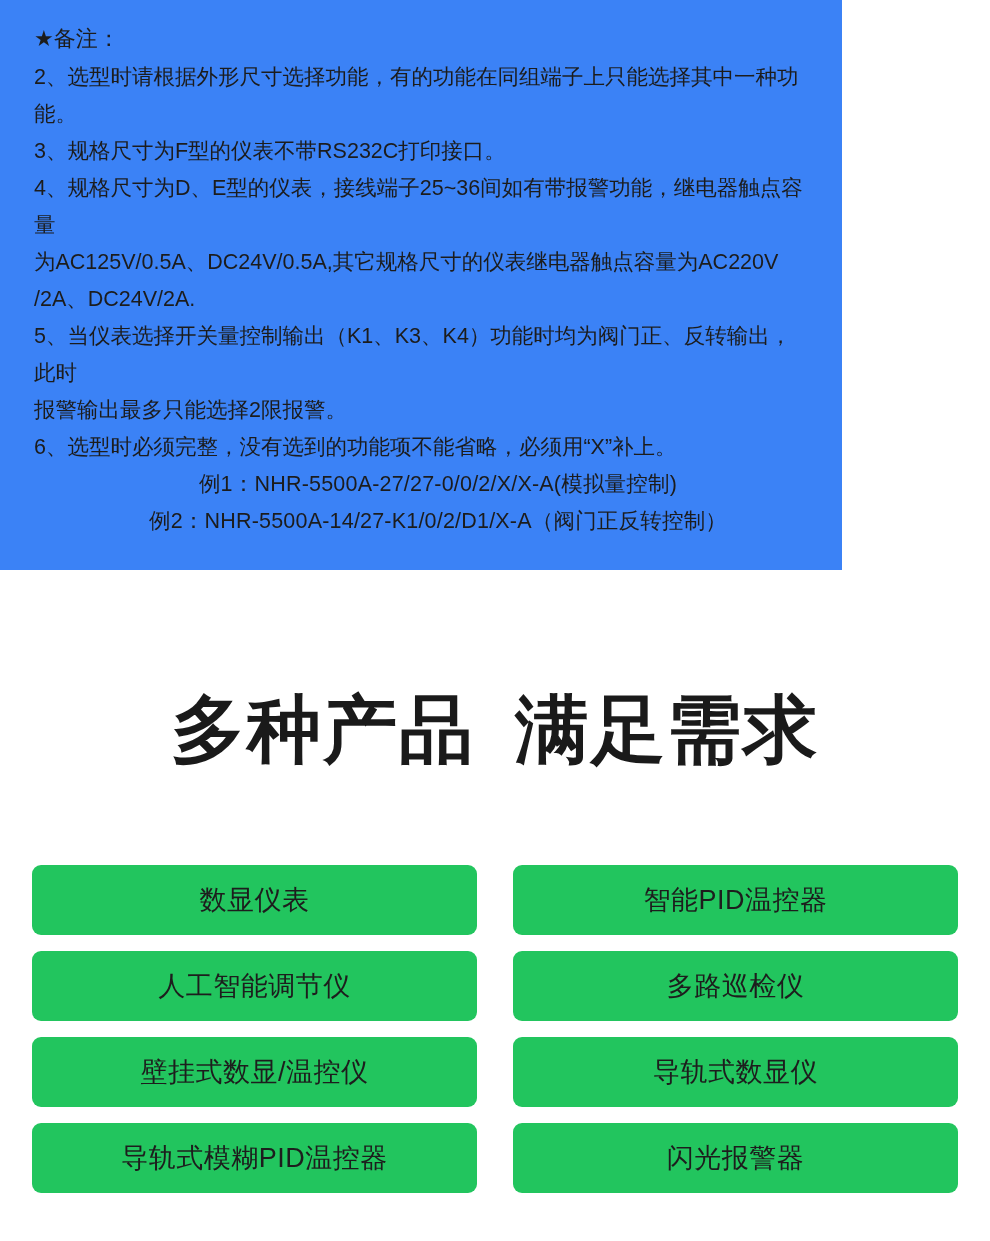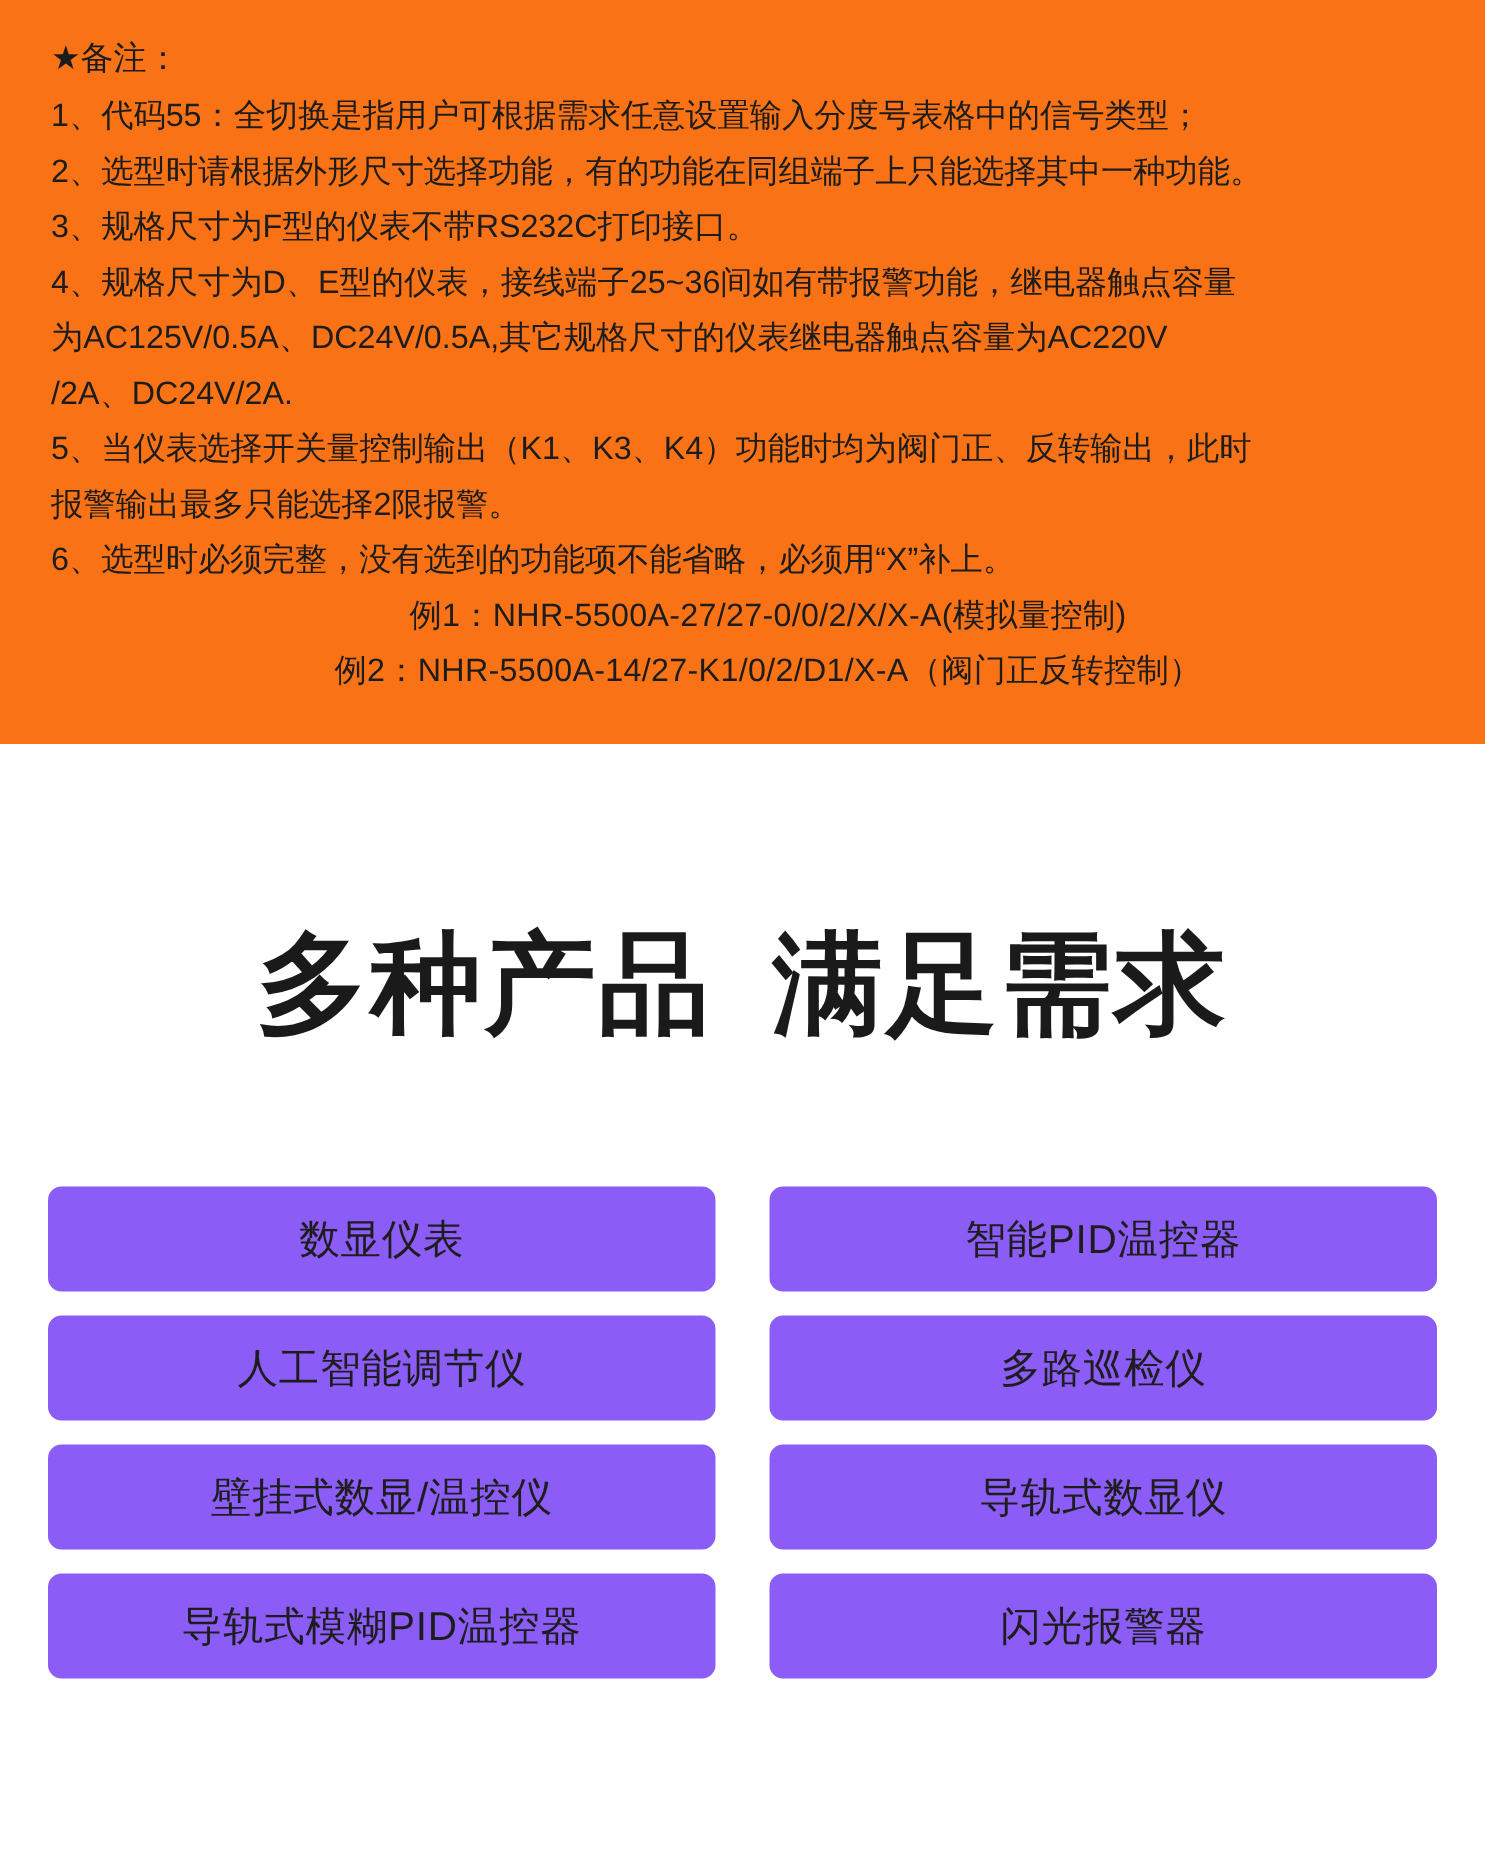--- a/index.html
+++ b/index.html
@@ -11,23 +11,23 @@
     width: 990px;
     height: 1241px;
     background: #ffffff;
     font-family: "Liberation Sans", "DejaVu Sans", sans-serif;
     color: #1c1c1c;
     overflow: hidden;
   }
 
   
   .notes-section {
-    background: #f97316;
+    background: #3b82f6;
     padding: 22px 34px 30px 34px;
-    width: 990px;
+    width: 842px;
   }
   .notes-title {
     font-size: 22px;
     font-weight: 400;
     line-height: 1.5;
     margin: 0 0 4px 0;
     letter-spacing: 0px;
   }
   .note-line {
     font-size: 21.5px;
@@ -64,39 +64,38 @@
   
   .grid {
     width: 990px;
     padding: 0 32px;
     display: grid;
     grid-template-columns: 1fr 1fr;
     column-gap: 36px;
     row-gap: 16px;
   }
   .cat-card {
-    background: #8b5cf6;
+    background: #22c55e;
     border-radius: 9px;
     height: 70px;
     display: flex;
     align-items: center;
     justify-content: center;
     font-size: 27px;
     color: #1d1d1d;
     letter-spacing: 0.5px;
     cursor: default;
   }
 </style>
 </head>
 <body>
 
 <section class="notes-section">
   <p class="notes-title">★备注：</p>
 
-  <p class="note-line">1、代码55：全切换是指用户可根据需求任意设置输入分度号表格中的信号类型；</p>
   <p class="note-line">2、选型时请根据外形尺寸选择功能，有的功能在同组端子上只能选择其中一种功能。</p>
   <p class="note-line">3、规格尺寸为F型的仪表不带RS232C打印接口。</p>
   <p class="note-line">4、规格尺寸为D、E型的仪表，接线端子25~36间如有带报警功能，继电器触点容量</p>
   <p class="note-line">为AC125V/0.5A、DC24V/0.5A,其它规格尺寸的仪表继电器触点容量为AC220V</p>
   <p class="note-line">/2A、DC24V/2A.</p>
   <p class="note-line">5、当仪表选择开关量控制输出（K1、K3、K4）功能时均为阀门正、反转输出，此时</p>
   <p class="note-line">报警输出最多只能选择2限报警。</p>
   <p class="note-line">6、选型时必须完整，没有选到的功能项不能省略，必须用“X”补上。</p>
   <p class="note-line indent">例1：NHR-5500A-27/27-0/0/2/X/X-A(模拟量控制)</p>
   <p class="note-line indent">例2：NHR-5500A-14/27-K1/0/2/D1/X-A（阀门正反转控制）</p>

